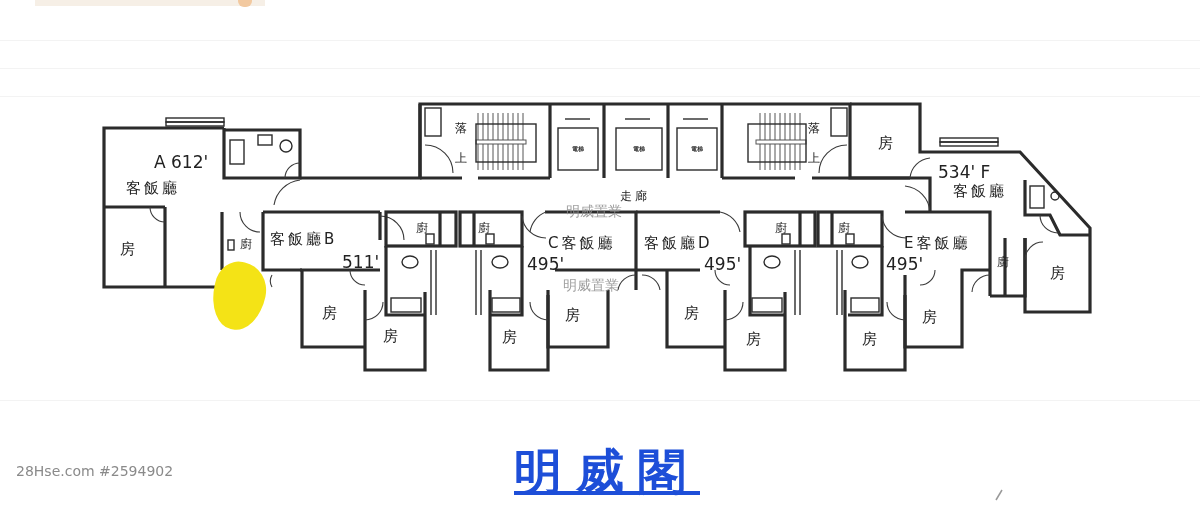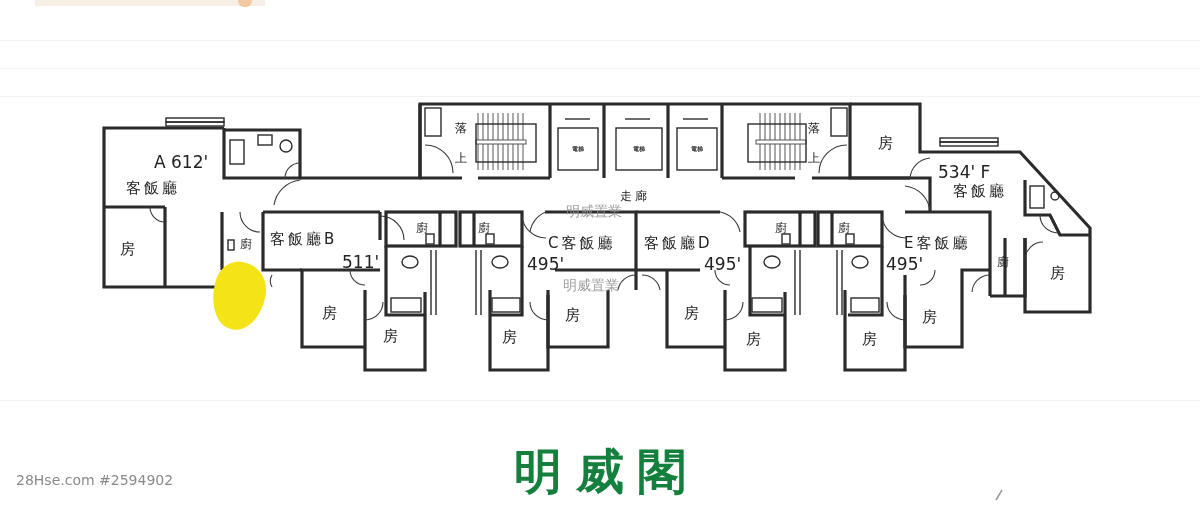--- a/index.html
+++ b/index.html
@@ -10,22 +10,22 @@
   svg.plan { position:absolute; left:0; top:0; }
   .wall { fill:none; stroke:#2b2b2b; stroke-width:3.2; stroke-linejoin:miter; }
   .thin { fill:none; stroke:#2b2b2b; stroke-width:1.4; }
   .door { fill:none; stroke:#3a3a3a; stroke-width:1.1; }
   .stair { stroke:#555; stroke-width:1; }
   .lbl { font-family:"DejaVu Sans", sans-serif; fill:#222; font-size:15px; }
   .lbl-sm { font-family:"DejaVu Sans", sans-serif; fill:#222; font-size:12px; }
   .lbl-xs { font-family:"DejaVu Sans", sans-serif; fill:#333; font-size:6px; font-weight:bold; }
   .area { font-family:"DejaVu Sans", sans-serif; fill:#222; font-size:17px; }
   .wm { font-family:"DejaVu Sans", sans-serif; fill:#8f8f8f; font-size:14px; opacity:0.85; }
-  .title { position:absolute; left:514px; top:440px; font-family:"DejaVu Sans", sans-serif; font-size:48px; font-weight:bold; color:#15803d; letter-spacing:14px; }
-  .source { position:absolute; left:16px; top:463px; font-family:"DejaVu Sans", sans-serif; font-size:14px; color:#8a8a8a;margin-top:9px; }
+  .title { position:absolute; left:514px; top:440px; font-family:"DejaVu Sans", sans-serif; font-size:48px; font-weight:bold; color:#1d4ed8; letter-spacing:14px;text-decoration:underline; }
+  .source { position:absolute; left:16px; top:463px; font-family:"DejaVu Sans", sans-serif; font-size:14px; color:#8a8a8a; }
   .yellow { position:absolute; left:213px; top:262px; width:52px; height:68px; background:#f4e316; border-radius:45% 55% 50% 50% / 40% 45% 60% 60%; transform:rotate(12deg); }
 </style>
 </head>
 <body>
 
 <div class="scanline" style="top:40px"></div>
 <div class="scanline" style="top:68px"></div>
 <div class="scanline" style="top:96px"></div>
 <div class="scanline" style="top:400px"></div>
 <div class="topmark"></div>

